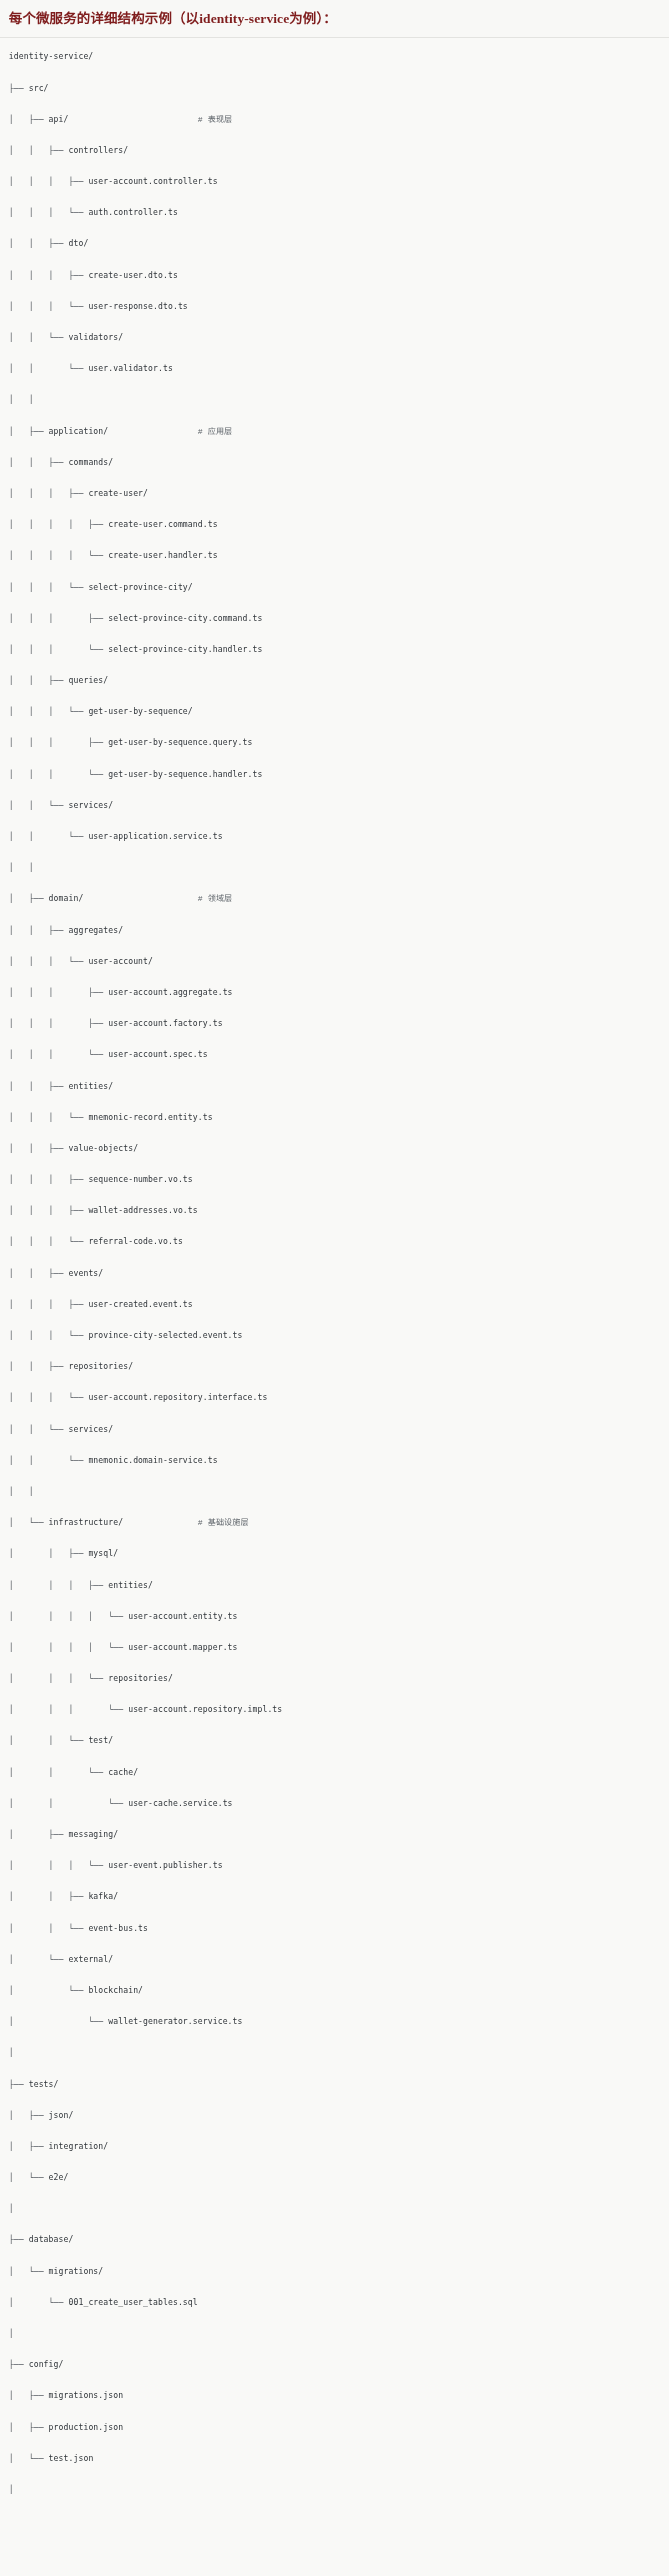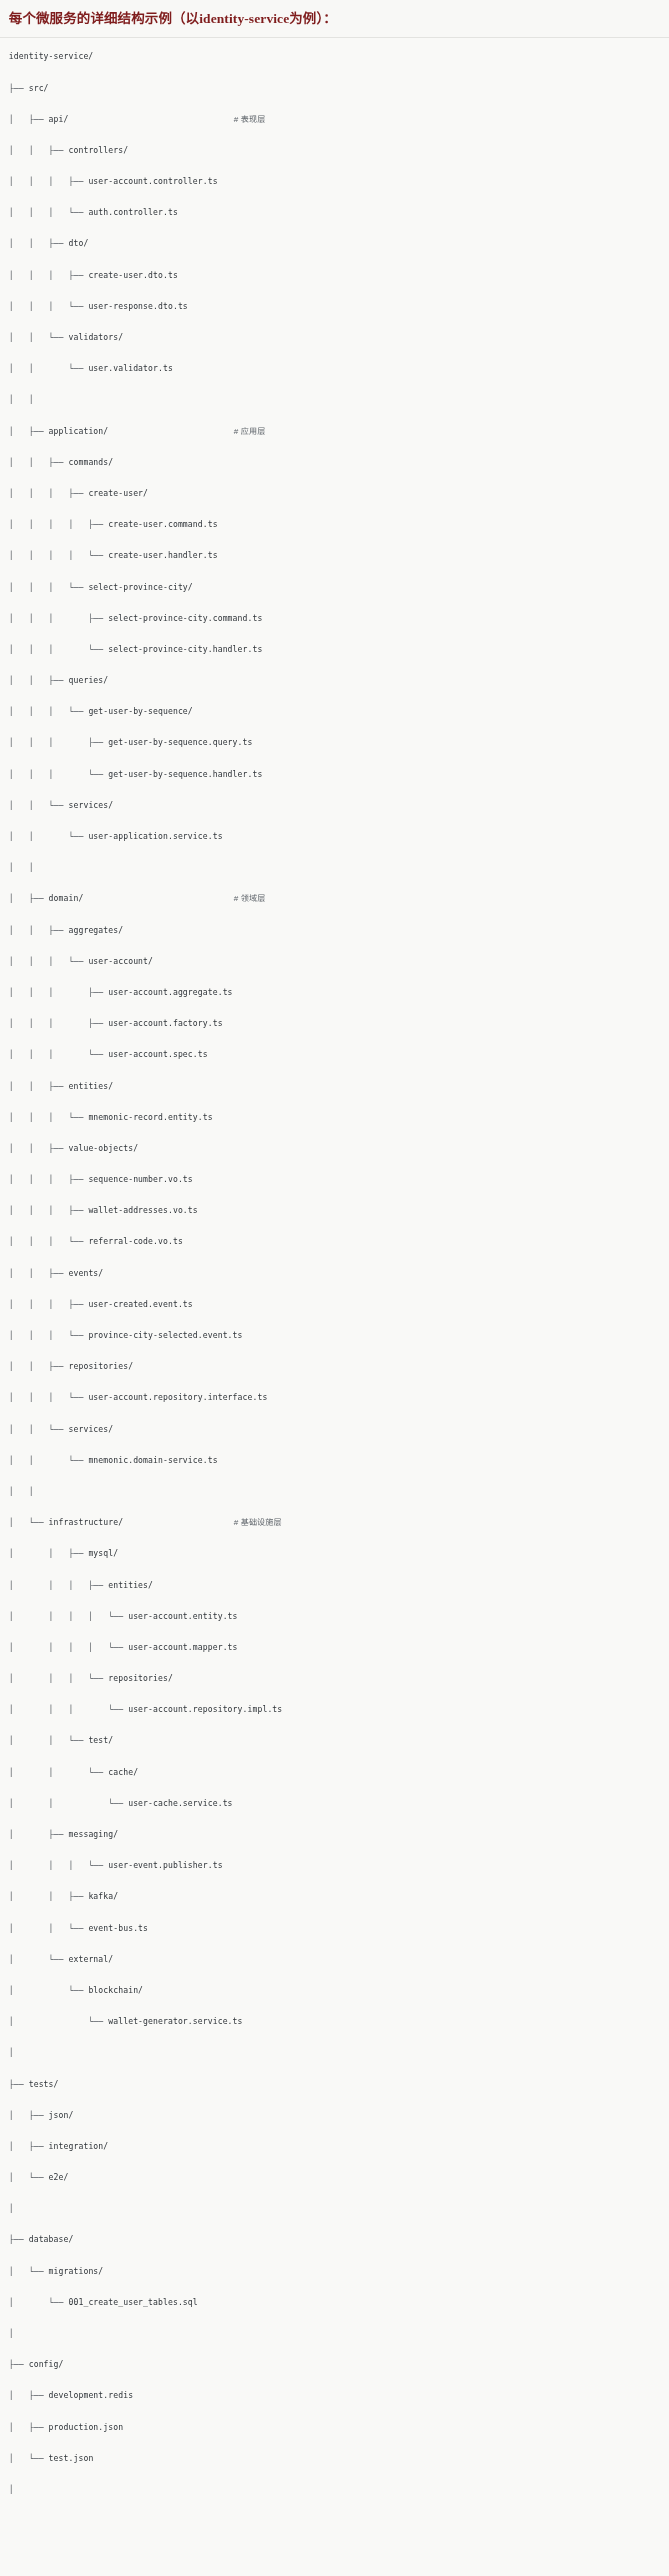--- a/index.html
+++ b/index.html
@@ -53,21 +53,21 @@
     letter-spacing: 0.1px;
     tab-size: 4;
   }
   .tree .row {
     display: block;
     white-space: pre;
     height: 15.6px;
   }
   .tree .glyphs { color: #4a5056; }
   .tree .name   { color: #2f3439; }
-  .tree .comment{ color: #5d6369; font-family: Liberation Sans, sans-serif; margin-left: 36px; }
+  .tree .comment{ color: #5d6369; font-family: Liberation Mono, monospace; }
 </style>
 </head>
 <body>
 
 <div class="page">
 
   <header class="doc-header">
     <h1 class="doc-title">每个微服务的详细结构示例（以identity-service为例）：</h1>
   </header>
 
@@ -140,21 +140,21 @@
 <span class="row"><span class="glyphs">├── </span><span class="name">tests/</span></span>
 <span class="row"><span class="glyphs">│   ├── </span><span class="name">json/</span></span>
 <span class="row"><span class="glyphs">│   ├── </span><span class="name">integration/</span></span>
 <span class="row"><span class="glyphs">│   └── </span><span class="name">e2e/</span></span>
 <span class="row"><span class="glyphs">│</span></span>
 <span class="row"><span class="glyphs">├── </span><span class="name">database/</span></span>
 <span class="row"><span class="glyphs">│   └── </span><span class="name">migrations/</span></span>
 <span class="row"><span class="glyphs">│       └── </span><span class="name">001_create_user_tables.sql</span></span>
 <span class="row"><span class="glyphs">│</span></span>
 <span class="row"><span class="glyphs">├── </span><span class="name">config/</span></span>
-<span class="row"><span class="glyphs">│   ├── </span><span class="name">development.redis</span></span>
+<span class="row"><span class="glyphs">│   ├── </span><span class="name">migrations.json</span></span>
 <span class="row"><span class="glyphs">│   ├── </span><span class="name">production.json</span></span>
 <span class="row"><span class="glyphs">│   └── </span><span class="name">test.json</span></span>
 <span class="row"><span class="glyphs">│</span></span>
 
 
 
 
 
 
 </pre>

